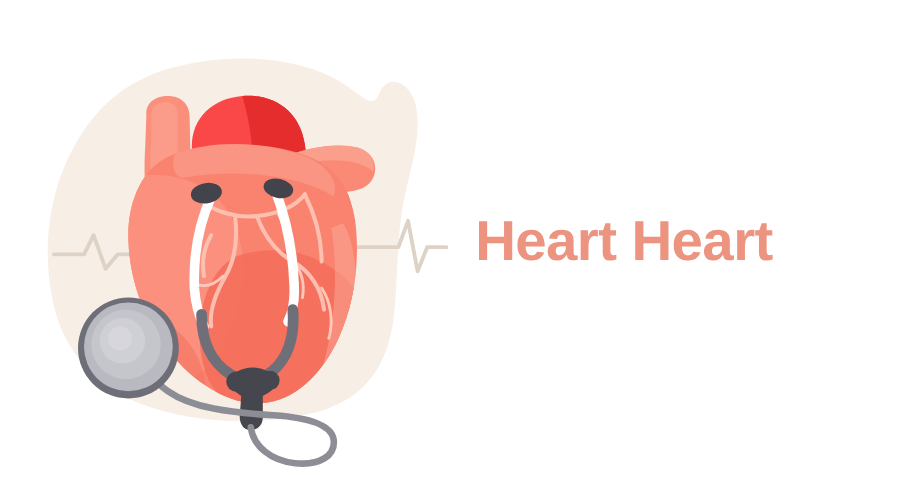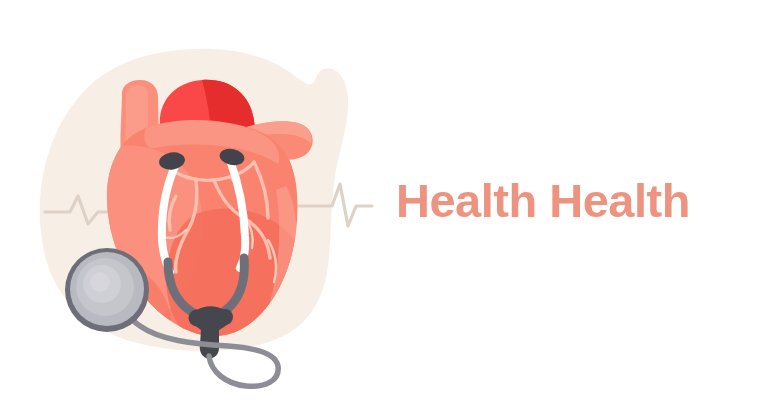--- a/index.html
+++ b/index.html
@@ -310,16 +310,16 @@
         <circle cx="107" cy="289" r="37" fill="#b9b9c1"></circle>
         <circle cx="105" cy="287" r="29" fill="#c5c5cc"></circle>
         <circle cx="102" cy="284" r="19" fill="#cfcfd6"></circle>
         <circle cx="100" cy="282" r="10" fill="#d6d6dc"></circle>
       </g>
 
     </svg>
   </div>
 
   <div id="title-block">
-    <h1 id="headline" style="color: rgb(236, 148, 128);">Health Health</h1>
+    <h1 id="headline" style="color: rgb(236, 148, 128);">Heart Heart</h1>
   </div>
 
 </div>
 
 </body></html>

